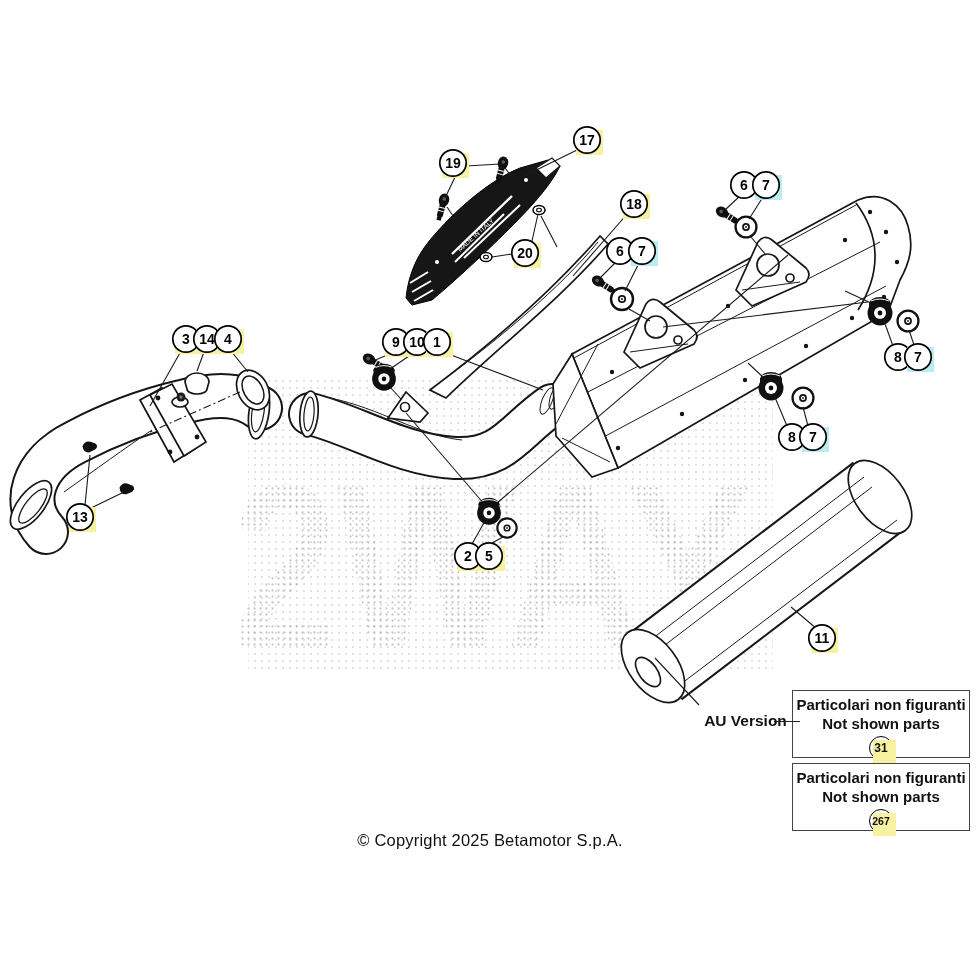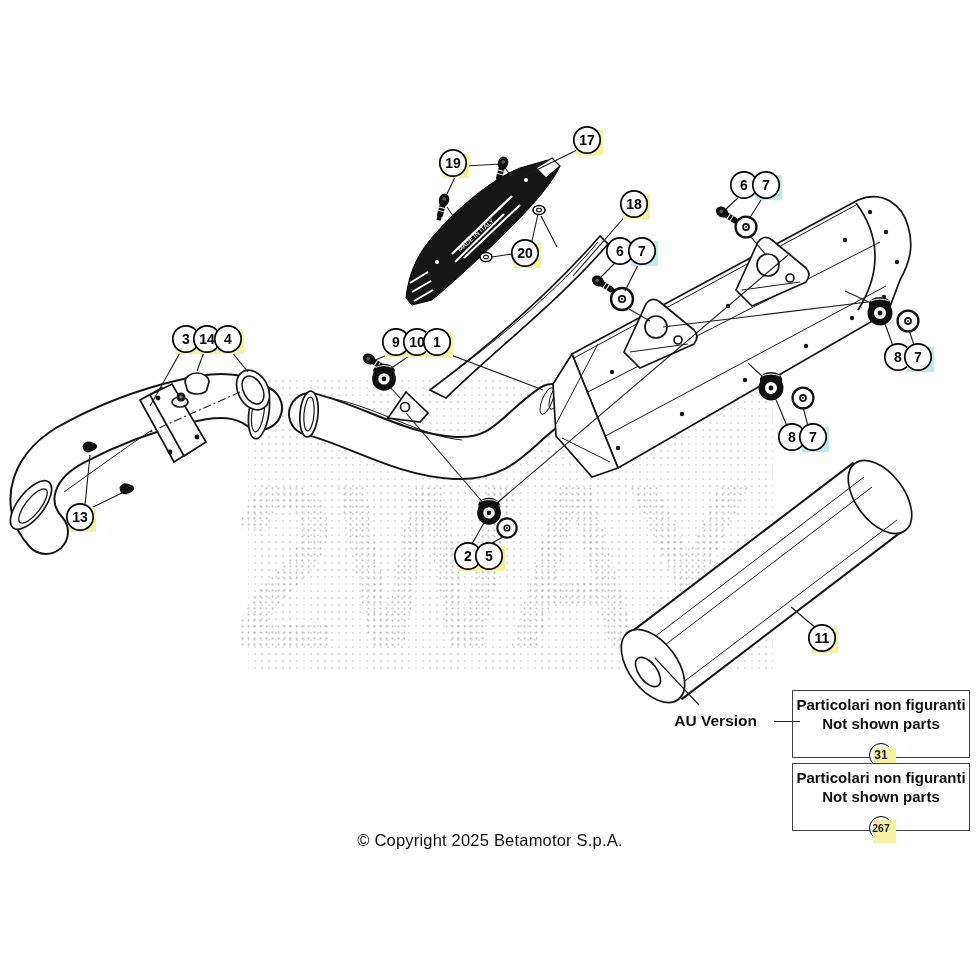--- a/index.html
+++ b/index.html
@@ -9,27 +9,27 @@
   svg{position:absolute;left:0;top:0;}
   .ln{stroke:#161616;stroke-width:1.7;fill:none;}
   .thin{stroke:#1c1c1c;stroke-width:1;fill:none;}
   .ld{stroke:#1a1a1a;stroke-width:1.1;fill:none;}
   .wht{fill:#ffffff;stroke:#161616;stroke-width:1.7;}
   .rv{fill:#141414;}
   
   .notebox{position:absolute;left:792px;width:178px;border:1.2px solid #444;
            background:#fff;text-align:center;padding:4px 2px 6px 2px;box-sizing:border-box;}
   .notebox .t{font-size:15px;font-weight:bold;line-height:19px;}
-  .ref{position:relative;display:inline-block;z-index:0;margin-top:10px;
+  .ref{position:relative;display:inline-block;z-index:0;margin-top:3px;
        min-width:24px;height:24px;line-height:22px;border:1.4px solid #000;
        border-radius:50%;background:#fff;font-weight:bold;font-size:12px;
        box-sizing:border-box;padding:0 2px;}
   .ref::before{content:"";position:absolute;left:3px;top:3px;right:-4px;bottom:-4px;
        background:#f6f2a2;z-index:-1;}
-  #au-label{position:absolute;left:632px;top:712px;width:125px;text-align:right;
+  #au-label{position:absolute;left:683px;top:712px;width:125px;text-align:center;
        font-size:15.5px;font-weight:bold;}
   #au-line{position:absolute;left:774px;top:721px;width:26px;border-top:1.4px solid #222;}
   #copyright{position:absolute;left:0;top:831px;width:980px;text-align:center;
        font-size:16.5px;letter-spacing:.2px;}
 </style>
 </head>
 <body>
 
 <div id="stage">
 <svg width="980" height="980" viewBox="0 0 980 980">

